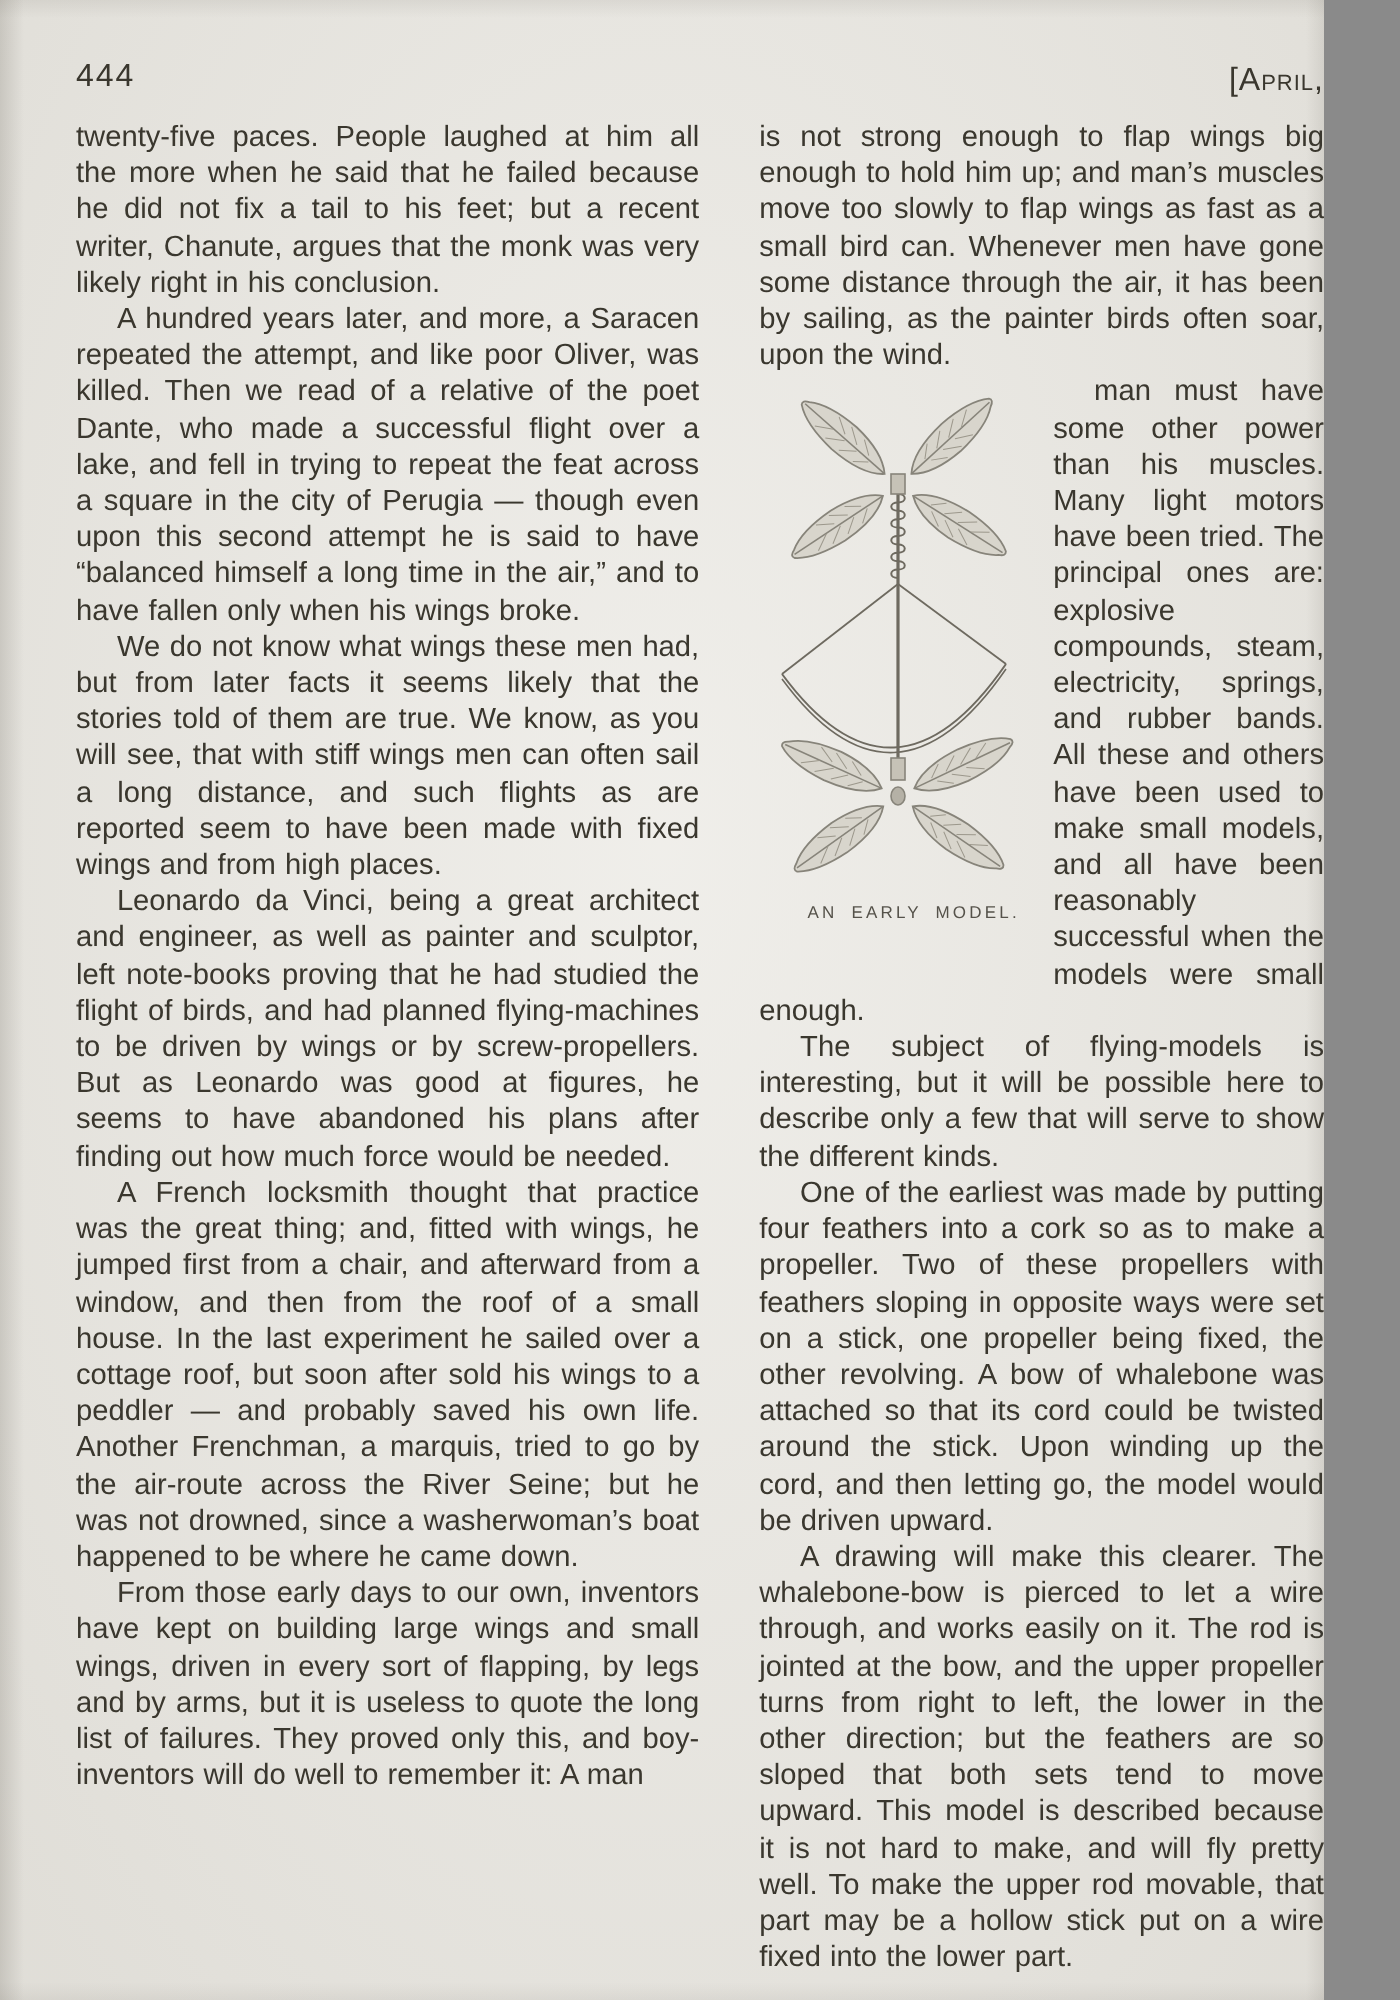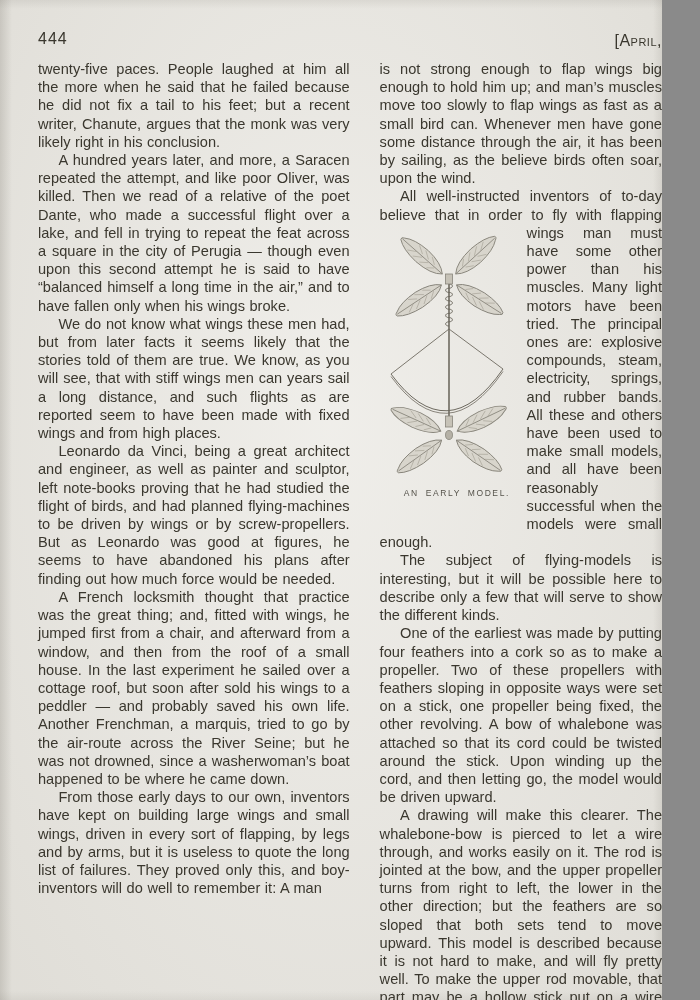--- a/index.html
+++ b/index.html
@@ -42,30 +42,30 @@
   <div class="header">
     <span class="page-number">444</span>
     <span class="issue-label">[April,</span>
   </div>
 
   <div class="body">
 
     <div class="col col-left">
       <p>twenty-five paces.  People laughed at him all the more when he said that he failed because he did not fix a tail to his feet; but a recent writer, Chanute, argues that the monk was very likely right in his conclusion.</p>
       <p class="indent">A hundred years later, and more, a Saracen repeated the attempt, and like poor Oliver, was killed.  Then we read of a relative of the poet Dante, who made a successful flight over a lake, and fell in trying to repeat the feat across a square in the city of Perugia — though even upon this second attempt he is said to have “balanced himself a long time in the air,” and to have fallen only when his wings broke.</p>
-      <p class="indent">We do not know what wings these men had, but from later facts it seems likely that the stories told of them are true.  We know, as you will see, that with stiff wings men can years sail a long distance, and such flights as are reported seem to have been made with fixed wings and from high places.</p>
+      <p class="indent">We do not know what wings these men had, but from later facts it seems likely that the stories told of them are true.  We know, as you will see, that with stiff wings men can often sail a long distance, and such flights as are reported seem to have been made with fixed wings and from high places.</p>
       <p class="indent">Leonardo da Vinci, being a great architect and engineer, as well as painter and sculptor, left note-books proving that he had studied the flight of birds, and had planned flying-machines to be driven by wings or by screw-propellers.  But as Leonardo was good at figures, he seems to have abandoned his plans after finding out how much force would be needed.</p>
       <p class="indent">A French locksmith thought that practice was the great thing; and, fitted with wings, he jumped first from a chair, and afterward from a window, and then from the roof of a small house.  In the last experiment he sailed over a cottage roof, but soon after sold his wings to a peddler — and probably saved his own life.  Another Frenchman, a marquis, tried to go by the air-route across the River Seine; but he was not drowned, since a washerwoman’s boat happened to be where he came down.</p>
       <p class="indent">From those early days to our own, inventors have kept on building large wings and small wings, driven in every sort of flapping, by legs and by arms, but it is useless to quote the long list of failures.  They proved only this, and boy-inventors will do well to remember it: A man</p>
     </div>
 
     <div class="col col-right">
-      <p>is not strong enough to flap wings big enough to hold him up; and man’s muscles move too slowly to flap wings as fast as a small bird can.  Whenever men have gone some distance through the air, it has been by sailing, as the believe birds often soar, upon the wind.</p>
+      <p>is not strong enough to flap wings big enough to hold him up; and man’s muscles move too slowly to flap wings as fast as a small bird can.  Whenever men have gone some distance through the air, it has been by sailing, as the painter birds often soar, upon the wind.</p>
       <p class="indent">
-        <span>All well-instructed inventors of to-day believe that in order to fly with flapping wings </span><span class="figure">
+        <span class="figure">
             <svg width="140" height="252" viewBox="0 0 140 252">
           <defs>
             <g id="feather">
               <path d="M2,0 Q10,-8 30,-8.5 Q48,-8 56,-2 Q57.5,0 54,1.5 Q46,7.5 28,8 Q10,7.5 2,0 Z" fill="#d8d5cc" stroke="#87847a" stroke-width="0.9"></path>
               <line x1="2" y1="0" x2="55" y2="-0.5" stroke="#87847a" stroke-width="0.8"></line>
               <line x1="12" y1="-1" x2="18" y2="-6" stroke="#9b978b" stroke-width="0.5"></line>
               <line x1="20" y1="-1" x2="27" y2="-6.5" stroke="#9b978b" stroke-width="0.5"></line>
               <line x1="28" y1="-1" x2="36" y2="-6.5" stroke="#9b978b" stroke-width="0.5"></line>
               <line x1="36" y1="-0.5" x2="44" y2="-5.5" stroke="#9b978b" stroke-width="0.5"></line>
               <line x1="14" y1="1.5" x2="21" y2="6" stroke="#9b978b" stroke-width="0.5"></line>

